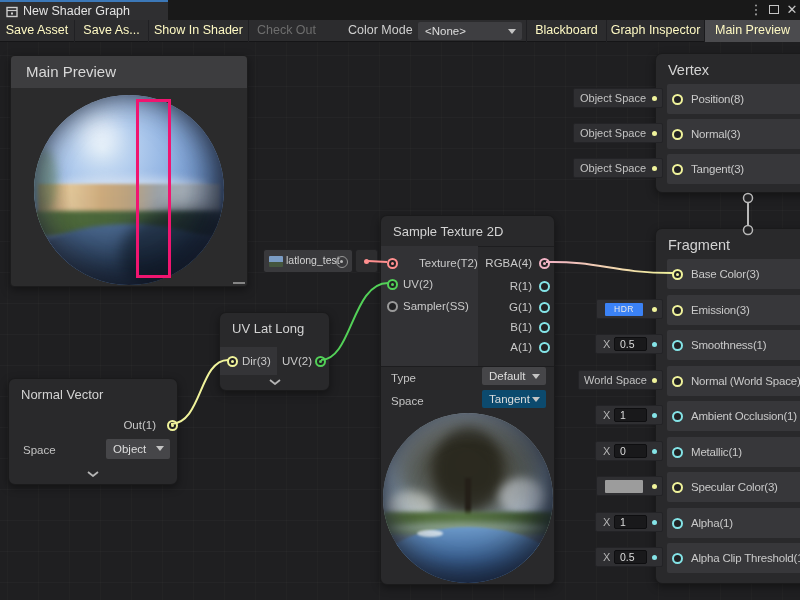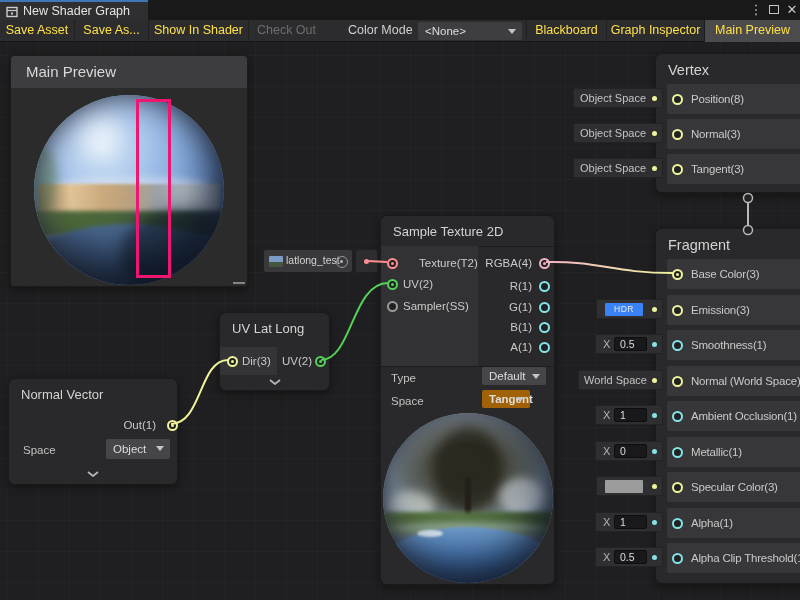--- a/index.html
+++ b/index.html
@@ -1,28 +1,28 @@
 <!DOCTYPE html>
 <html><head>
 <meta charset="utf-8">
 <style>
   html,body{margin:0;padding:0;background:#111;}
   #window{position:relative;width:800px;height:600px;overflow:hidden;background:#1f1f21;
     font-family:"Liberation Sans",sans-serif;-webkit-font-smoothing:antialiased;}
   
   #titlebar{position:absolute;left:0;top:0;width:800px;height:20px;background:#191919;}
-  #tab{position:absolute;left:0;top:0;width:148px;height:20px;background:#2f2f31;
+  #tab{position:absolute;left:0;top:0;width:168px;height:20px;background:#2f2f31;
     border-top:2px solid #3c78b8;box-sizing:border-box;}
   #tab .tlabel{position:absolute;left:23px;top:2px;font-size:12.5px;color:#e4e4e4;white-space:nowrap;}
   #tab svg{position:absolute;left:6px;top:4px;}
   .winicon{position:absolute;top:0;height:20px;line-height:19px;color:#c6c6c6;font-size:13px;text-align:center;width:16px;cursor:pointer;}
   #maxicon span{display:inline-block;width:8px;height:7px;border:1.4px solid #c6c6c6;margin-top:5px;}
   
   #toolbar{position:absolute;left:0;top:20px;width:800px;height:22px;background:#2c2c2e;border-bottom:1px solid #151517;box-sizing:border-box;}
-  .tbtn{position:absolute;top:0;height:22px;line-height:21px;font-size:12.5px;color:#fde047;text-align:center;
+  .tbtn{position:absolute;top:0;height:22px;line-height:21px;font-size:12.5px;color:#fef9c3;text-align:center;
     border-left:1px solid #202023;box-sizing:border-box;cursor:pointer;white-space:nowrap;}
   .tbtn.first{border-left:none;}
   .tbtn.disabled{color:#6d6d6d;}
   .tbtn.active{background:#4b4b4e;border-left:1px solid #1b1b1d;}
   .tlabel-static{position:absolute;top:0;height:22px;line-height:21px;font-size:12.5px;color:#cfcfcf;}
   .dd{position:absolute;background:#3e3e41;border-radius:2px;font-size:11.5px;color:#dddddd;
     line-height:18px;padding-left:7px;box-sizing:border-box;cursor:pointer;white-space:nowrap;}
   .dd::after{content:"";position:absolute;right:6px;top:7px;border-left:4px solid transparent;
     border-right:4px solid transparent;border-top:5px solid #c4c4c4;}
   
@@ -299,21 +299,21 @@
     <span class="outlabel" style="top:83px;">G(1)</span>
     <div class="port c" style="left:158px;top:86px;"></div>
     <span class="outlabel" style="top:103px;">B(1)</span>
     <div class="port c" style="left:158px;top:106px;"></div>
     <span class="outlabel" style="top:123px;margin-left:7px;">A(1)</span>
     <div class="port c" style="left:158px;top:126px;"></div>
     <div class="divline"></div>
     <span class="ctl-label" style="top:153px;">Type</span>
     <div class="dd" style="left:101px;top:151px;width:64px;height:18px;background:#464649;">Default</div>
     <span class="ctl-label" style="top:176px;">Space</span>
-    <div class="dd" style="left:101px;top:174px;width:48px;height:18px;background:#a16207;font-weight:bold;">Tangent</div>
+    <div class="dd" style="left:101px;top:174px;width:64px;height:18px;background:#0c4a6e;">Tangent</div>
     <div class="sphere" id="stsphere">
       <div class="st-tree"></div>
         <div class="st-core"></div>
         <div class="st-trunk"></div>
       <div class="st-glow1"></div>
         <div class="st-glow2"></div>
         <div class="st-grass"></div>
       <div class="st-pooledge"></div>
         <div class="st-pool"></div>
         <div class="st-float"></div>

